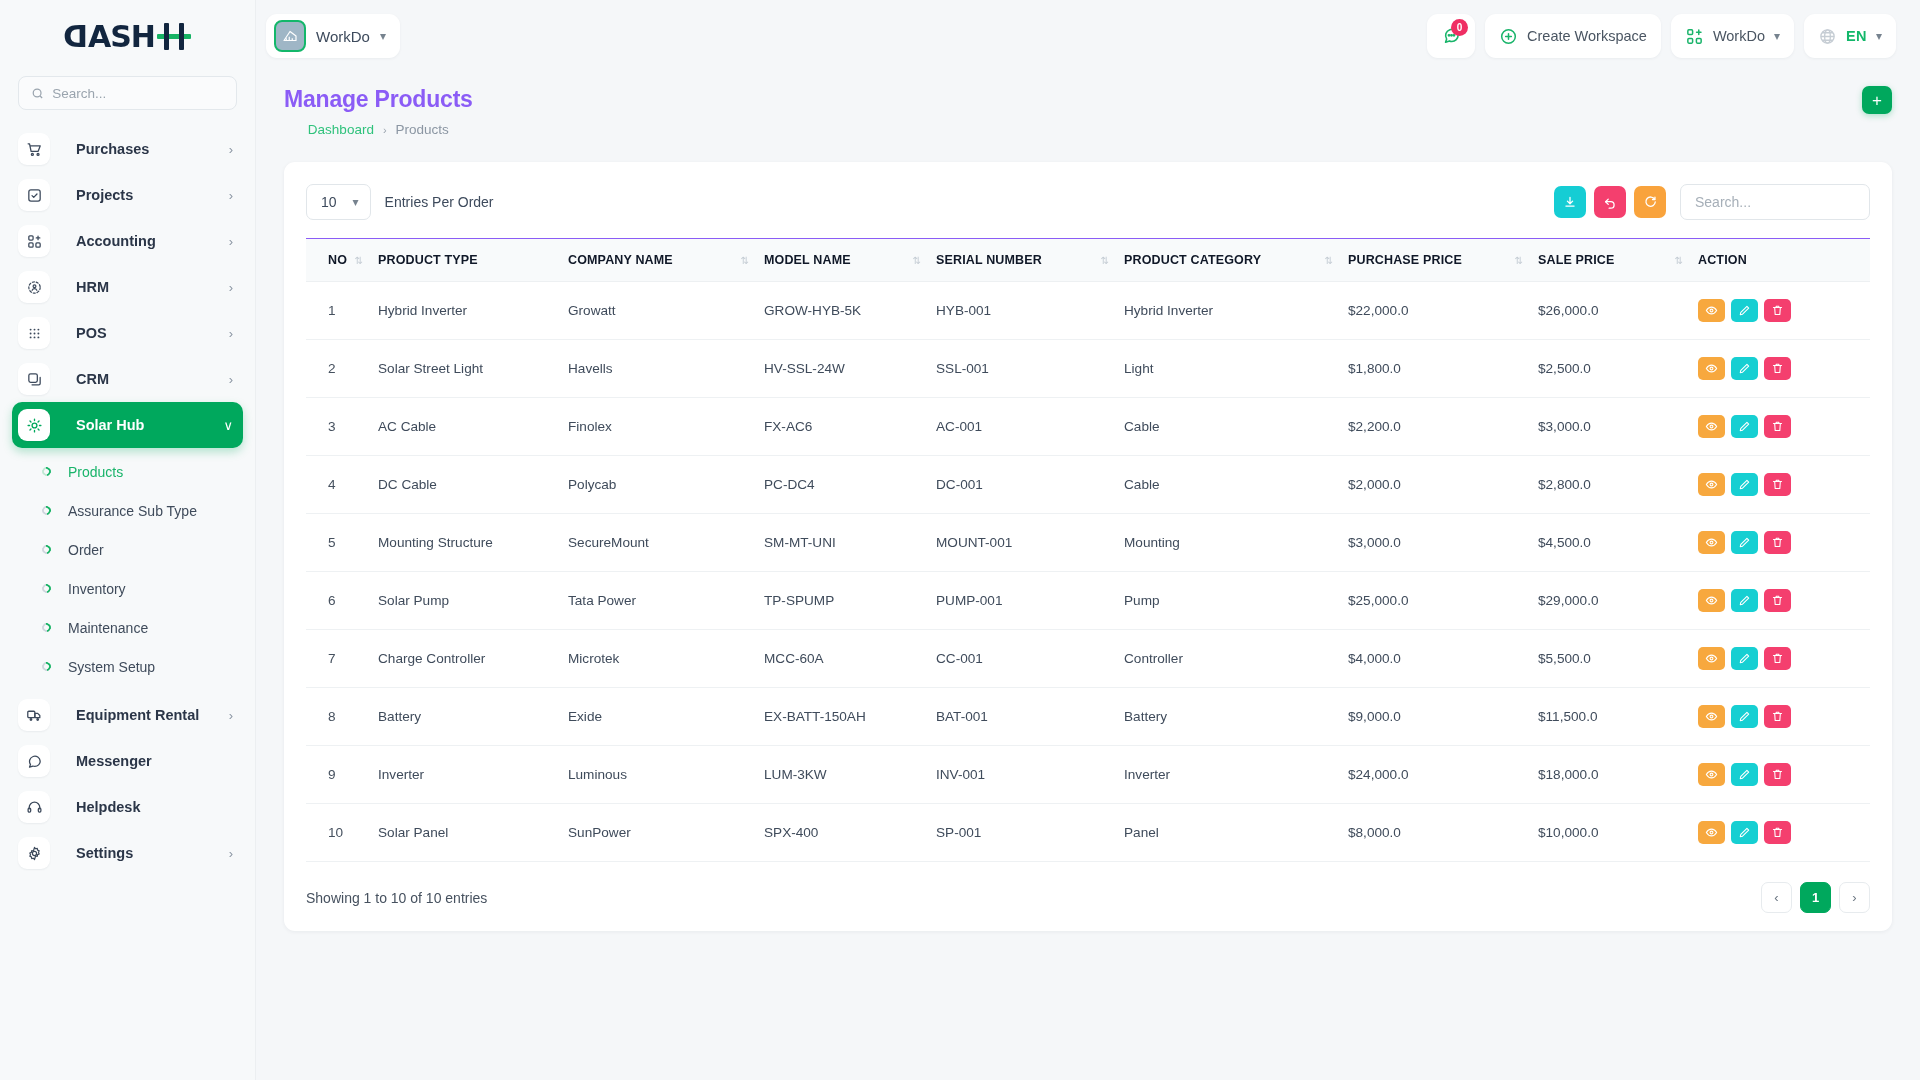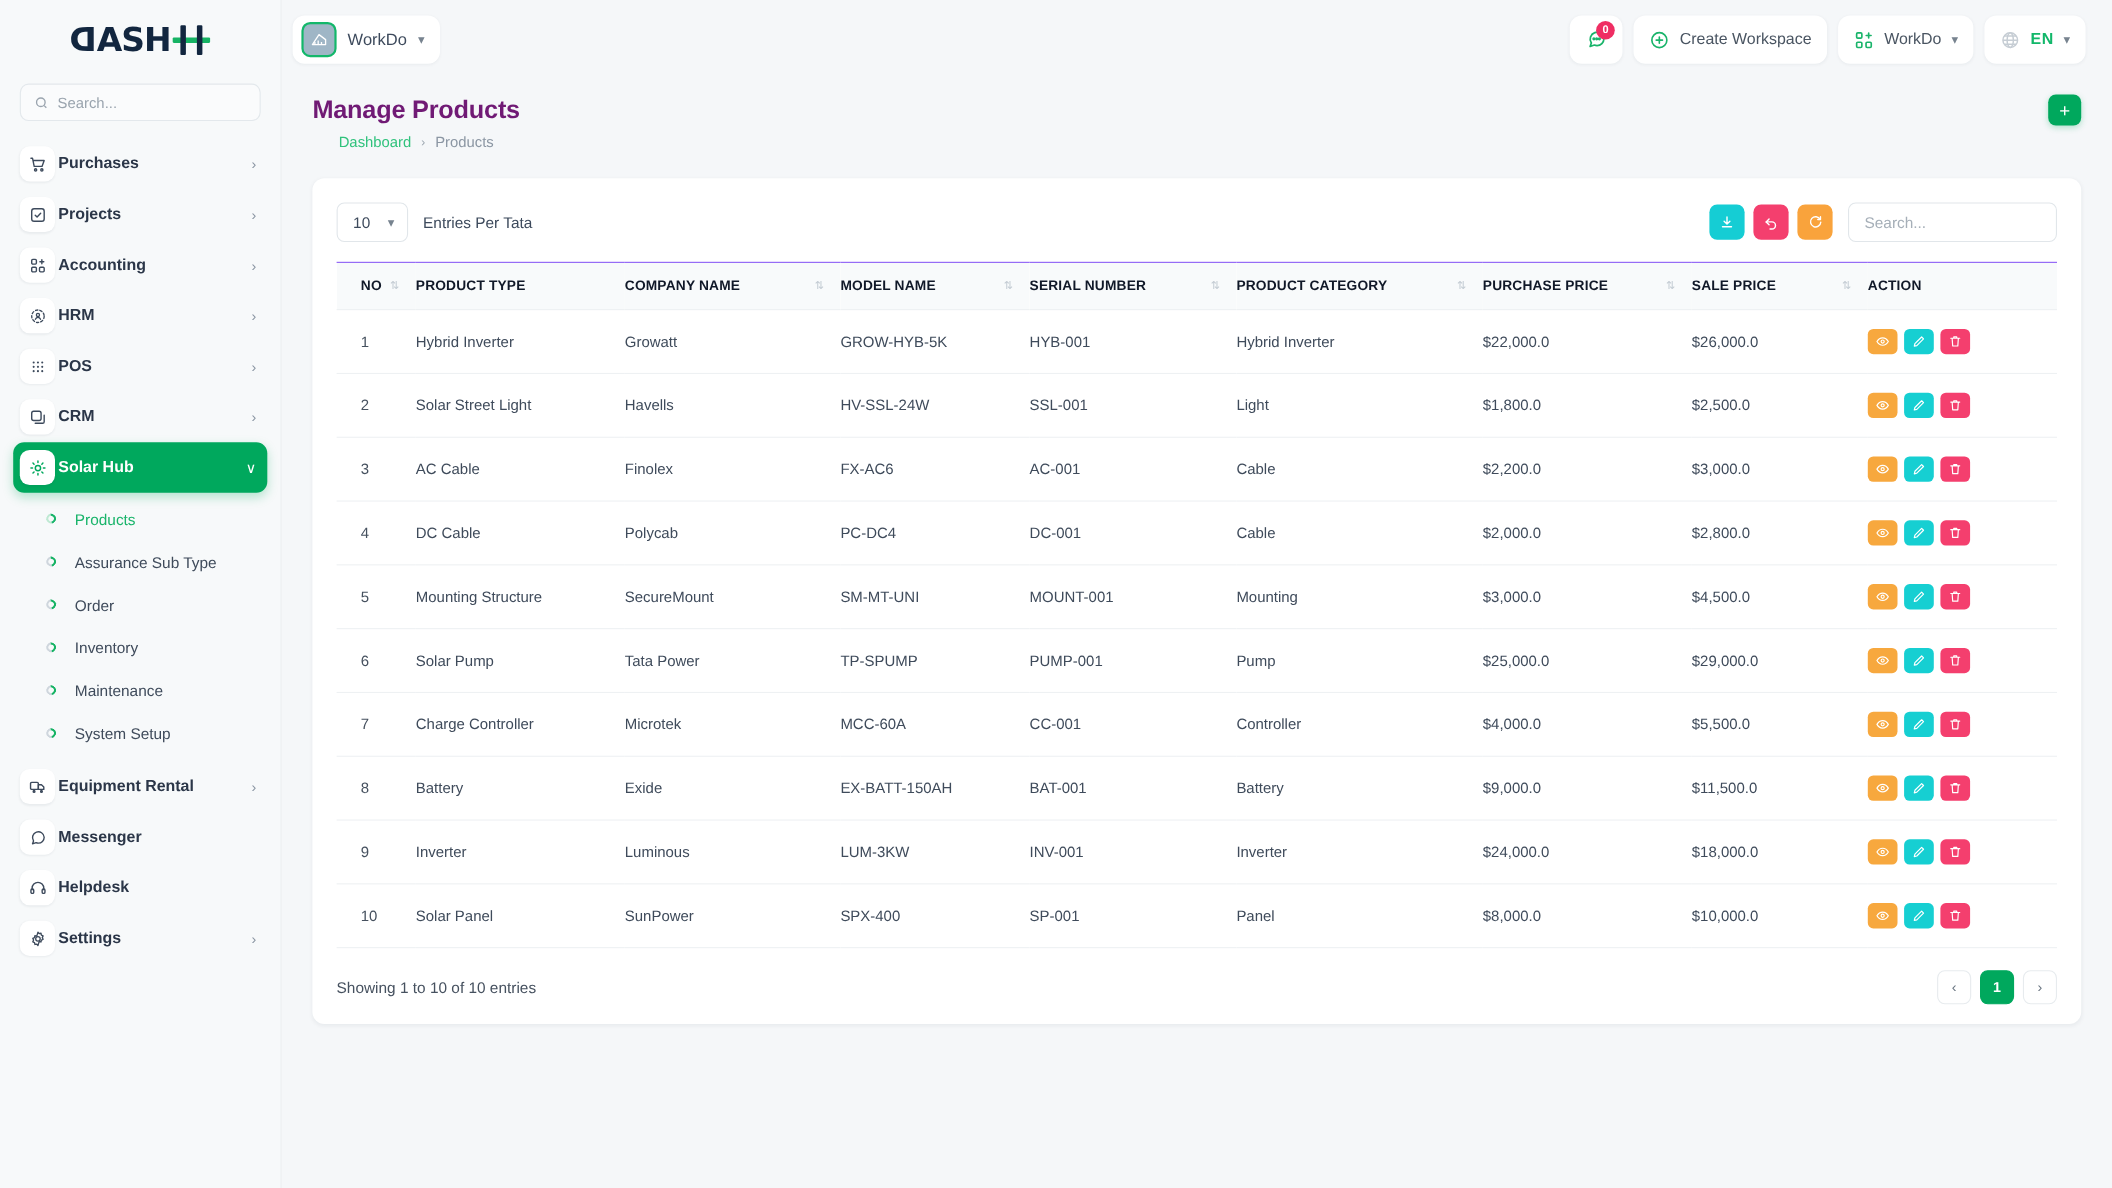--- a/index.html
+++ b/index.html
@@ -67,21 +67,21 @@
   }
   .nav-ic {
     width: 32px; height: 32px; border-radius: 9px;
     background: #ffffff;
     box-shadow: 0 1px 2px rgba(16,30,54,.06);
     display: flex; align-items: center; justify-content: center;
     flex: 0 0 32px;
     color: #3d4a5c;
   }
   .nav-label {
-    margin-left: 3px; font-size: 14.5px; color: #2b3648; font-weight: 600;
+    margin-left: 26px; font-size: 14.5px; color: #2b3648; font-weight: 600;
     flex: 1; white-space: nowrap;
   }
   .nav-chev { color: #8b96a3; font-size: 13px; line-height: 1; }
   .nav-item.active { background: #00a85d; box-shadow: 0 4px 10px rgba(0,168,93,.28); }
   .nav-item.active .nav-label { color: #fff; }
   .nav-item.active .nav-chev { color: #fff; }
   .nav-item.active .nav-ic { background:#fff; color:#00a85d; }
 
   .subnav { padding: 4px 0 6px 0; }
   .sub-item {
@@ -134,21 +134,21 @@
     background: #ef2e63; color: #fff;
     font-size: 10px; font-weight: 700;
     border-radius: 9px; min-width: 17px; height: 17px;
     display: flex; align-items: center; justify-content: center;
     padding: 0 4px;
   }
   .pill-text { font-size: 14.5px; color: #4a5562; }
   .pill-text.en { color: #12b76a; font-weight: 700; letter-spacing: .4px; }
 
   .page-head { padding: 14px 28px 0 28px; display: flex; align-items: flex-start; }
-  .page-title { font-size: 23px; font-weight: 700; color: #701a75; letter-spacing: -.2px; }
+  .page-title { font-size: 23px; font-weight: 700; color: #8b5cf6; letter-spacing: -.2px; }
   .breadcrumb { margin-top: 9px; font-size: 13.5px; display: flex; align-items: center; gap: 9px; justify-content: center; }
   .crumb-link { color: #2fc27c; cursor: pointer; }
   .crumb-sep { color: #9aa4ae; font-size: 11px; }
   .crumb-cur { color: #8b96a3; }
   .add-btn {
     width: 30px; height: 28px; border-radius: 7px;
     background: #00a85d; color: #fff; border: none;
     font-size: 17px; line-height: 1; cursor: pointer;
     display: flex; align-items: center; justify-content: center;
     box-shadow: 0 2px 6px rgba(0,168,93,.3);
@@ -483,21 +483,21 @@
       <button class="add-btn">+</button>
     </div>
 
     <section class="card">
 
       <div class="card-top">
         <div class="epp-sel">
           <span>10</span>
           <span class="chev-sm">▾</span>
         </div>
-        <span class="epp-label">Entries Per Tata</span>
+        <span class="epp-label">Entries Per Order</span>
 
         <div class="spacer"></div>
 
         <button class="sq-btn" style="background:#15cdd4">
           <svg width="14" height="14" viewBox="0 0 24 24" fill="none" stroke="#fff" stroke-width="2.2" stroke-linecap="round" stroke-linejoin="round">
             <path d="M12 4v10M7.5 10.5L12 15l4.5-4.5M5 19h14"></path>
           </svg>
         </button>
         <button class="sq-btn" style="background:#f43f6e">
           <svg width="14" height="14" viewBox="0 0 24 24" fill="none" stroke="#fff" stroke-width="2.2" stroke-linecap="round" stroke-linejoin="round">

